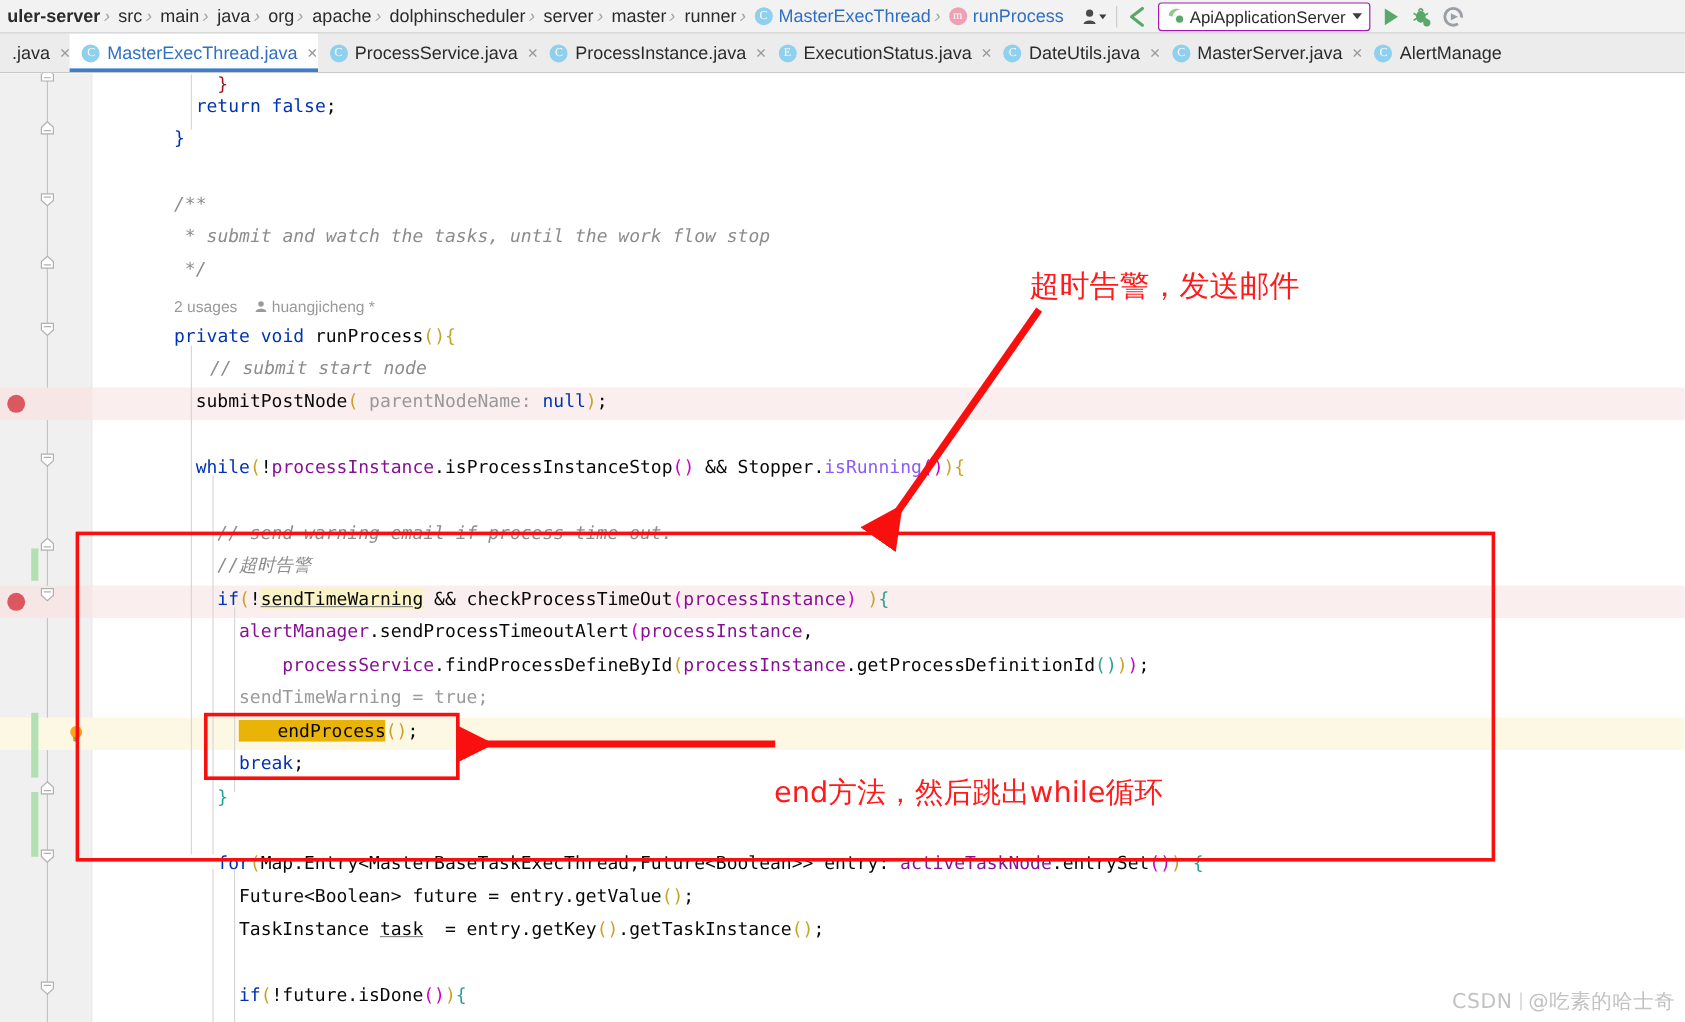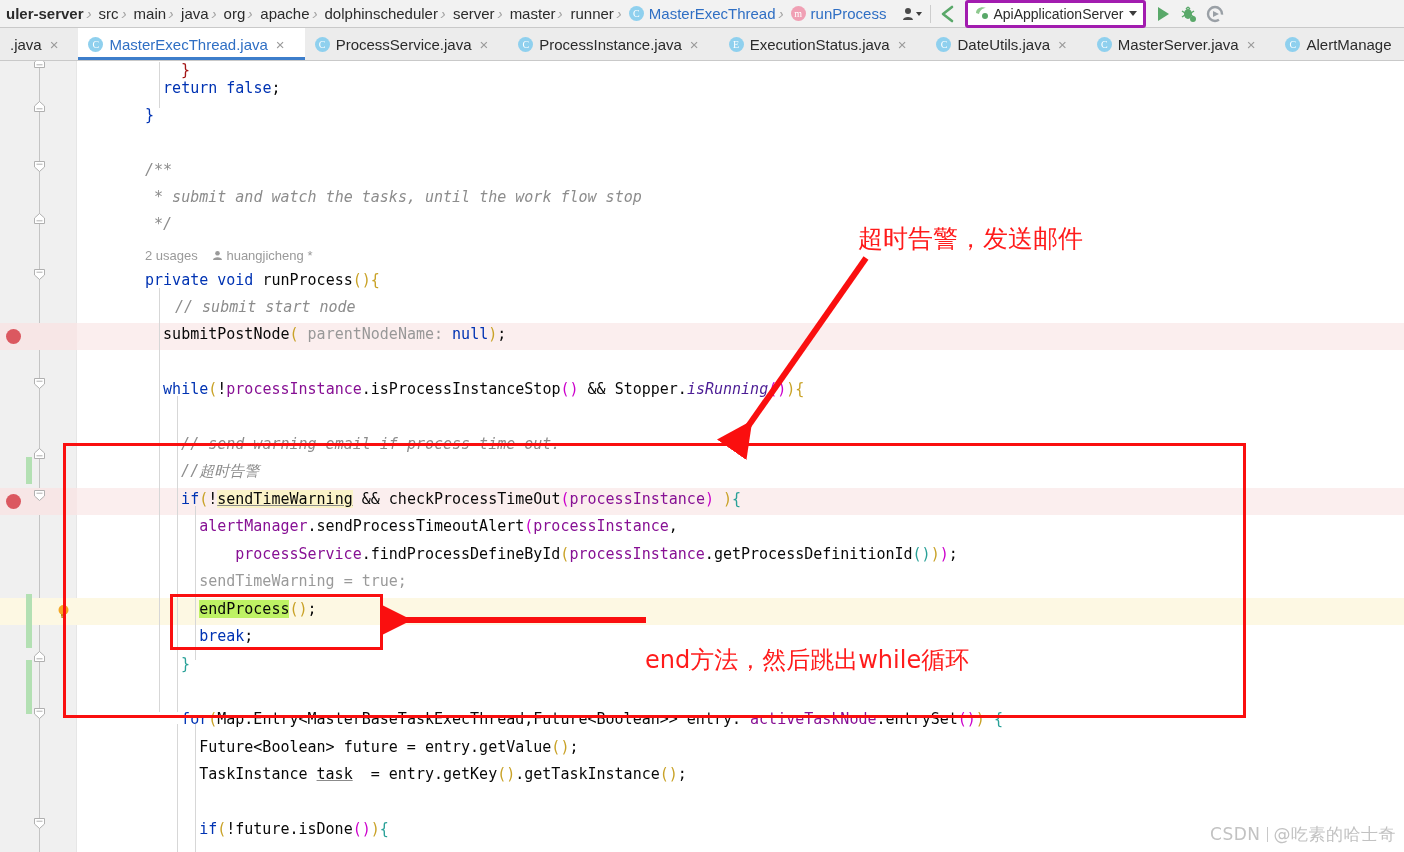--- a/index.html
+++ b/index.html
@@ -56,21 +56,21 @@
     display: flex; align-items: center; justify-content: center;
     flex: none;
   }
   #nav-divider {
     width: 1px; height: 18px; background: #cdcdcd; margin: 0 4px; flex: none;
   }
   #run-config {
     display: flex; align-items: center;
     height: 22px;
     background: #ffffff;
-    border: 3px solid #a21caf;
+    border: 1px solid #a21caf;
     border-radius: 3px;
     padding: 0 6px 0 5px;
     margin: 0 4px;
     font-size: 14px;
     color: #2b2b2b;
     white-space: nowrap;
     flex: none;
   }
   #run-config .rc-name { margin: 0 6px 0 4px; }
   .caret-down {
@@ -85,21 +85,21 @@
     position: absolute; left: 0; top: 28px;
     width: 1404px; height: 33px;
     background: #ececec;
     border-bottom: 1px solid #c9c9c9;
     display: flex; align-items: stretch;
     box-sizing: border-box;
     overflow: hidden;
   }
   .etab {
     display: flex; align-items: center;
-    padding: 0 20px 0 10px;
+    padding: 0 0 0 10px;
     font-size: 15px;
     color: #2b2b2b;
     white-space: nowrap;
     position: relative;
     flex: none;
   }
   .etab.active {
     background: #ffffff;
     color: #2f6fc4;
   }
@@ -197,25 +197,25 @@
   
   .kw   { color: #0033b3; }
   .id   { color: #080808; }
   .cmt  { color: #8c8c8c; font-style: italic; }
   .fld  { color: #871094; }
   .hint { color: #989898; }
   .brmag{ color: #a31515; }
   .brp  { color: #cc00cc; }
   .bry  { color: #c9a227; }
   .brg  { color: #2aa198; }
-  .stat { color: #4c1d95; font-style: italic; }
+  .stat { color: #8b5cf6; }
   .grayed { color: #9a9a9a; }
   .underline { text-decoration: underline; text-decoration-color: #8b8b8b; }
   .sel-yellow { background: #fbf3c8; }
-  .sel-blue   { background: #bef264; }
+  .sel-blue   { background: #eab308; padding-left: 32px; }
 
   
   #anno-layer {
     position: absolute; left: 0; top: 0;
     width: 1404px; height: 852px;
     pointer-events: none;
   }
   .anno-text {
     position: absolute;
     color: #ff1b1b;

